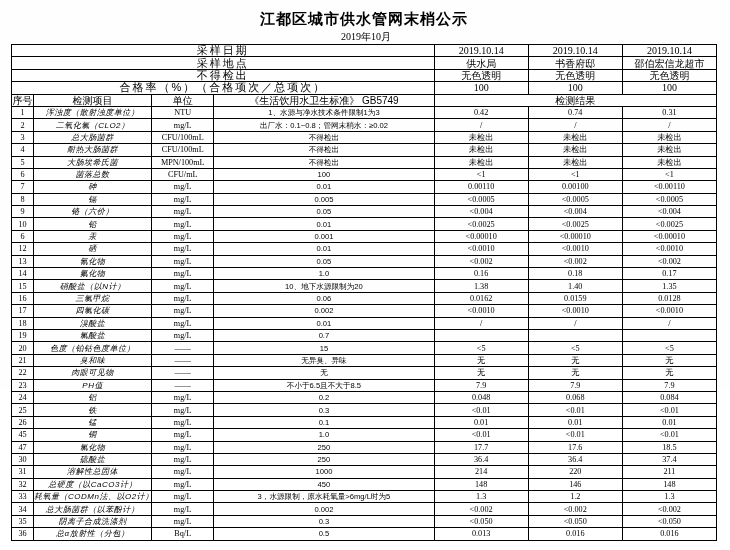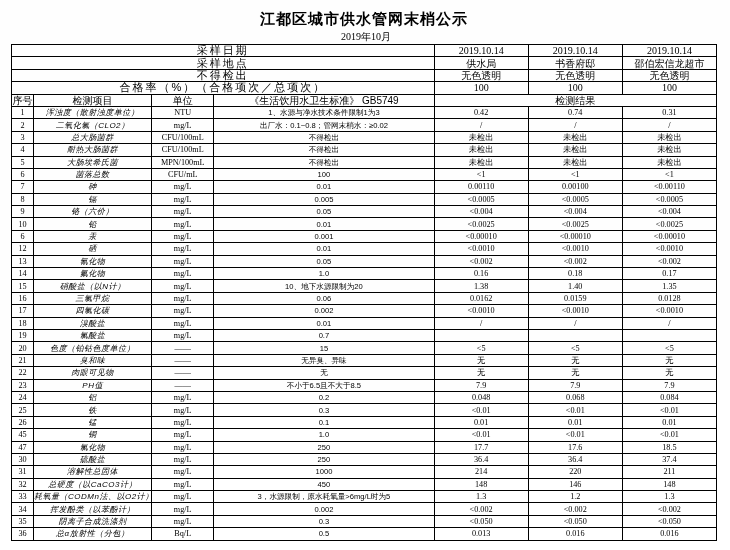--- a/index.html
+++ b/index.html
@@ -428,21 +428,21 @@
           <td class="num">33</td>
           <td class="item-cell">耗氧量（CODMn法、以O2计）</td>
           <td class="num">mg/L</td>
           <td class="std-cell">3，水源限制，原水耗氧量&gt;6mg/L时为5</td>
           <td class="num">1.3</td>
           <td class="num">1.2</td>
           <td class="num">1.3</td>
         </tr>
         <tr>
           <td class="num">34</td>
-          <td class="item-cell">挥发酚类（以苯酚计）</td>
+          <td class="item-cell">总大肠菌群（以苯酚计）</td>
           <td class="num">mg/L</td>
           <td class="std-cell">0.002</td>
           <td class="num">&lt;0.002</td>
           <td class="num">&lt;0.002</td>
           <td class="num">&lt;0.002</td>
         </tr>
         <tr>
           <td class="num">35</td>
           <td class="item-cell">阴离子合成洗涤剂</td>
           <td class="num">mg/L</td>

